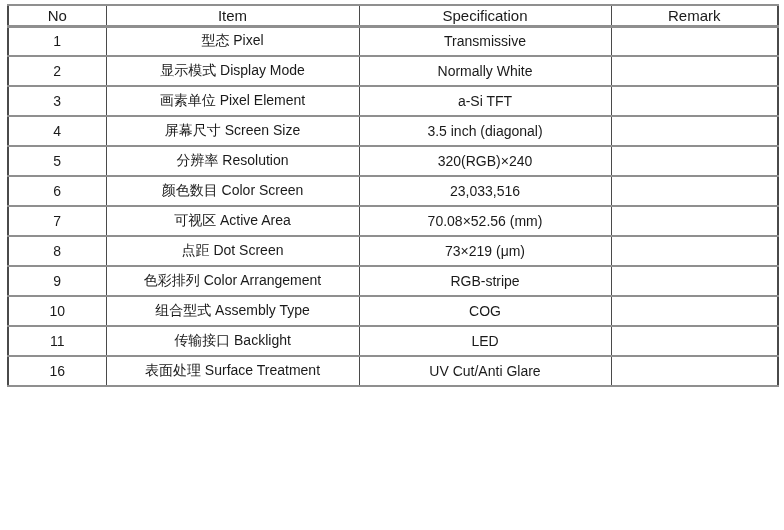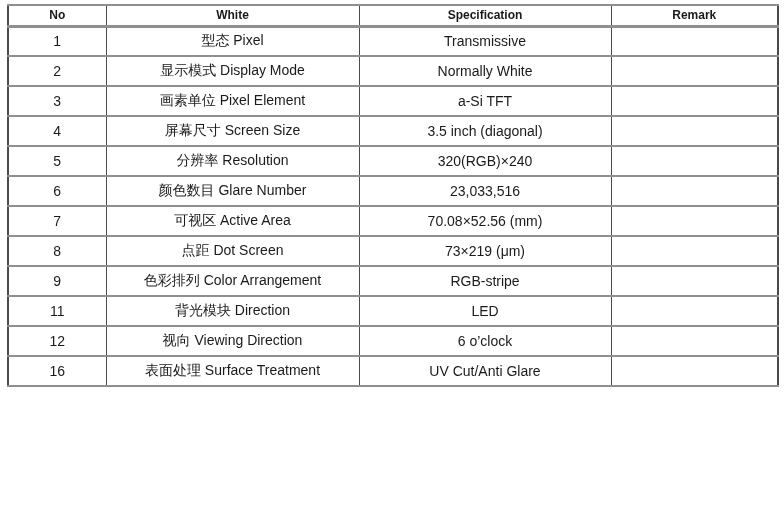--- a/index.html
+++ b/index.html
@@ -29,22 +29,22 @@
     border-right: 1px solid #4a4a4a;
     border-top: 2px solid #8f8f8f;
     border-bottom: 2px solid #8f8f8f;
     text-align: center;
     vertical-align: middle;
     white-space: nowrap;
     overflow: hidden;
   }
   th {
     height: 21px;
-    font-size: 12px;
-    font-weight: bold;
+    font-size: 15px;
+    font-weight: normal;
     border-bottom: 3px solid #8f8f8f;
   }
   td {
     height: 30px;
     font-size: 14px;
     font-weight: normal;
   }
 </style>
 </head>
 <body>
@@ -52,21 +52,21 @@
 <table class="spec-table">
   <colgroup>
     <col class="col-no">
     <col class="col-item">
     <col class="col-spec">
     <col class="col-remark">
   </colgroup>
   <thead>
     <tr>
       <th>No</th>
-      <th>White</th>
+      <th>Item</th>
       <th>Specification</th>
       <th>Remark</th>
     </tr>
   </thead>
   <tbody id="spec-body">
       <tr>
         <td>1</td>
         <td>型态 Pixel</td>
         <td>Transmissive</td>
         <td></td>
@@ -90,21 +90,21 @@
         <td></td>
       </tr>
       <tr>
         <td>5</td>
         <td>分辨率 Resolution</td>
         <td>320(RGB)×240</td>
         <td></td>
       </tr>
       <tr>
         <td>6</td>
-        <td>颜色数目 Glare Number</td>
+        <td>颜色数目 Color Screen</td>
         <td>23,033,516</td>
         <td></td>
       </tr>
       <tr>
         <td>7</td>
         <td>可视区 Active Area</td>
         <td>70.08×52.56 (mm)</td>
         <td></td>
       </tr>
       <tr>
@@ -113,29 +113,29 @@
         <td>73×219 (μm)</td>
         <td></td>
       </tr>
       <tr>
         <td>9</td>
         <td>色彩排列 Color Arrangement</td>
         <td>RGB-stripe</td>
         <td></td>
       </tr>
       <tr>
-        <td>11</td>
-        <td>背光模块 Direction</td>
-        <td>LED</td>
+        <td>10</td>
+        <td>组合型式 Assembly Type</td>
+        <td>COG</td>
         <td></td>
       </tr>
       <tr>
-        <td>12</td>
-        <td>视向 Viewing Direction</td>
-        <td>6 o’clock</td>
+        <td>11</td>
+        <td>传输接口 Backlight</td>
+        <td>LED</td>
         <td></td>
       </tr>
       <tr>
         <td>16</td>
         <td>表面处理 Surface Treatment</td>
         <td>UV Cut/Anti Glare</td>
         <td></td>
       </tr>
     </tbody>
 </table>

